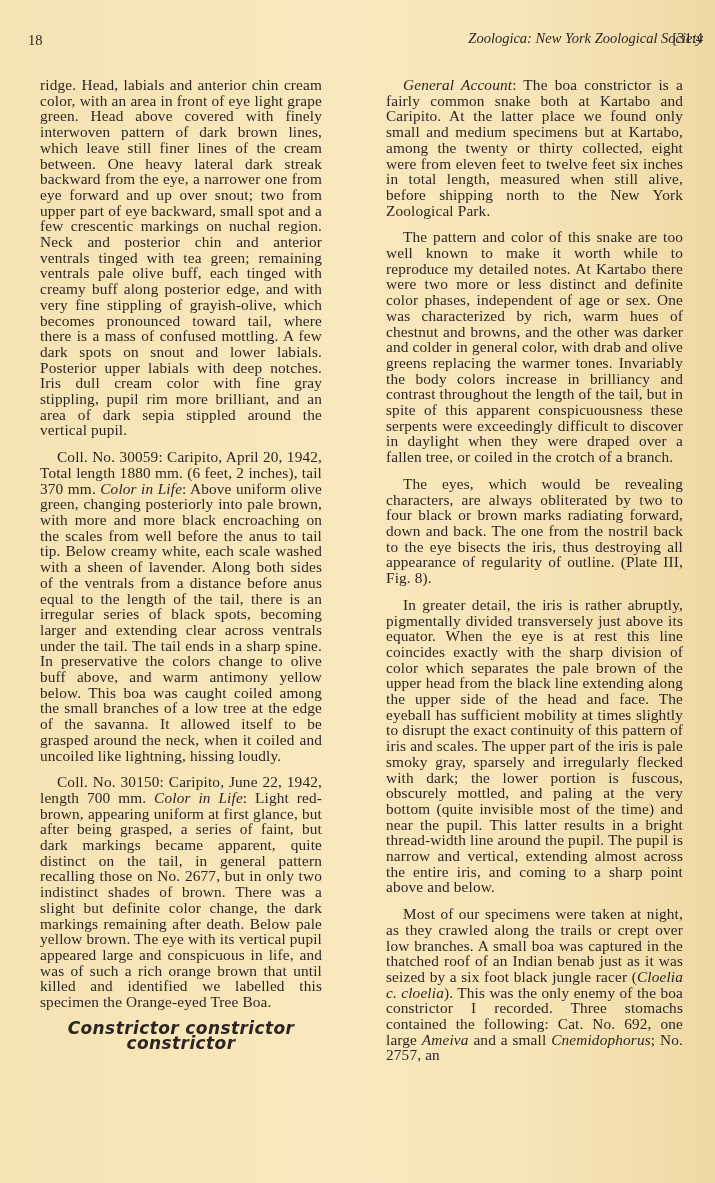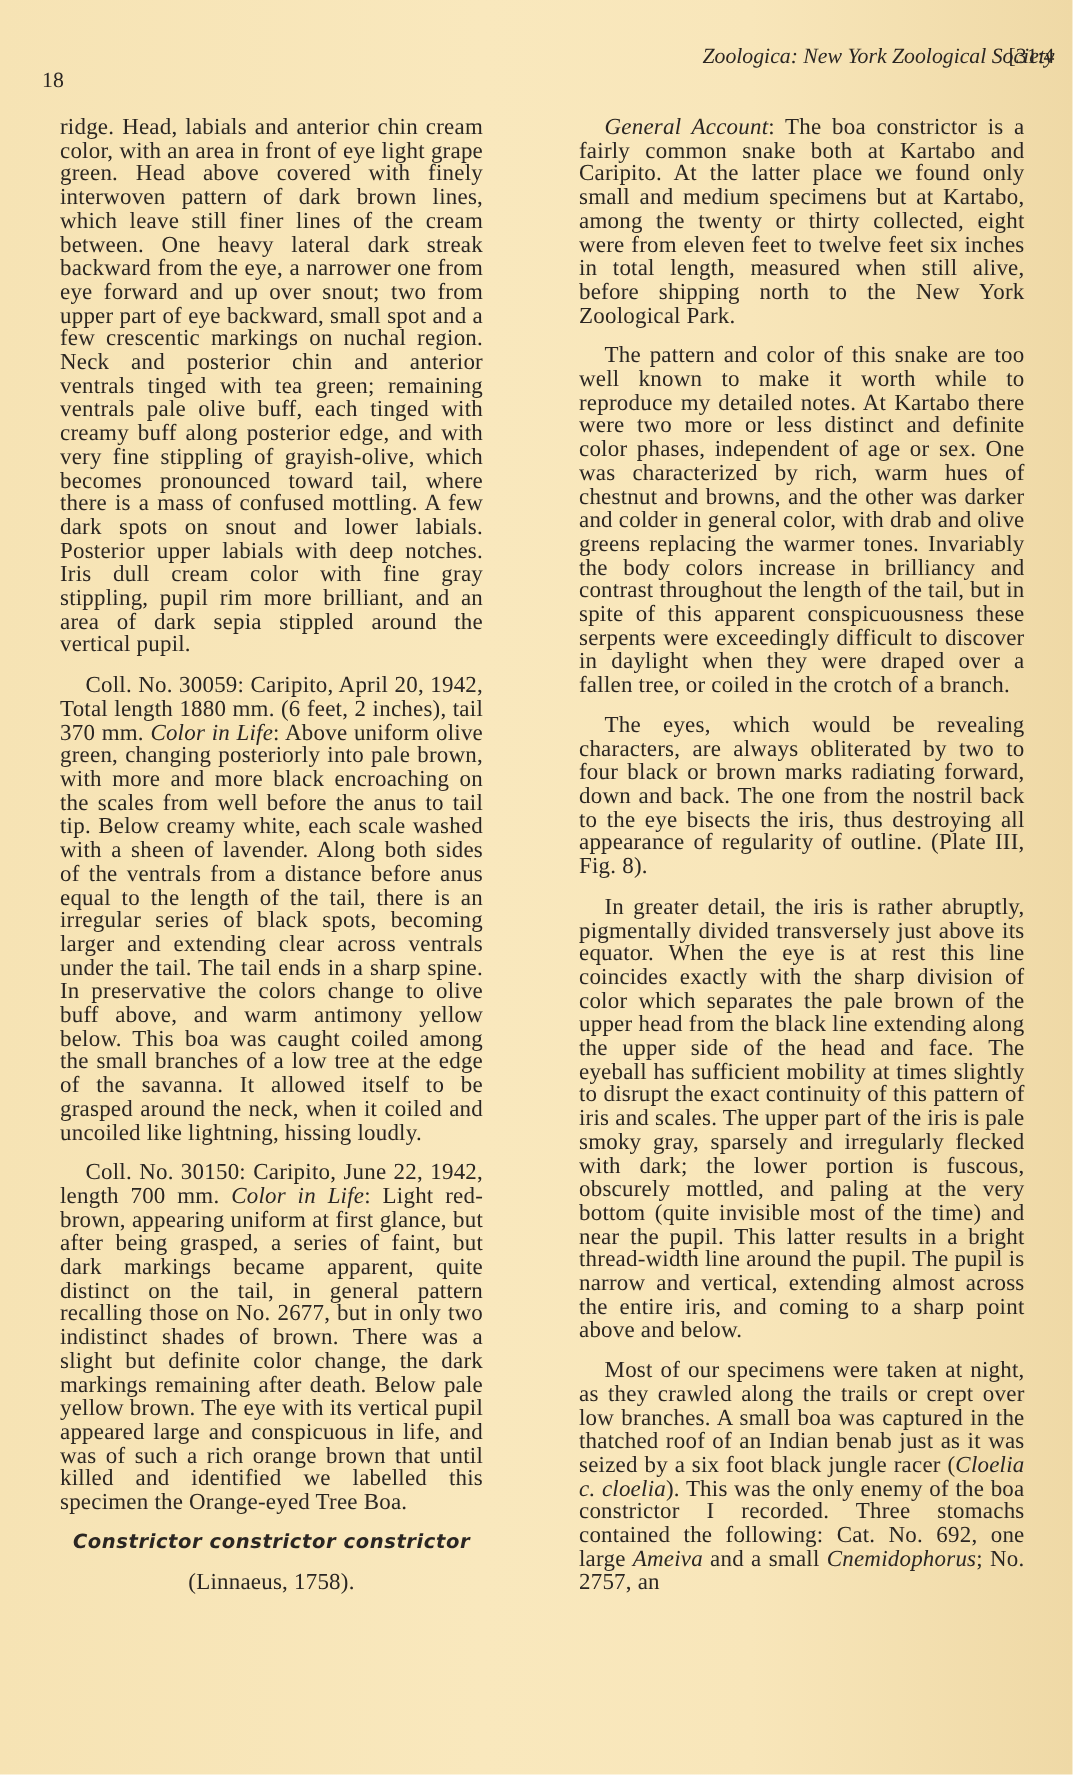--- a/index.html
+++ b/index.html
@@ -8,58 +8,57 @@
       background: linear-gradient(90deg, #f6e3b4 0%, #f9e8bd 45%, #f8e6ba 70%, #efd9a6 100%);
       font-family: "DejaVu Serif", serif;
       color: #2b2622;
       position: relative;
     }
     .page { position: absolute; left: 0; top: 0; width: 715px; height: 1183px; }
     .header {
       position: absolute; top: 30px; left: 28px; right: 12px; height: 20px;
       font-family: "Liberation Serif", serif; font-size: 14.5px;
     }
-    .header .pnum { position: absolute; left: 0; top: 16px; }
+    .header .pnum { position: absolute; left: 0; top: 2px; }
     .header .journal { position: absolute; left: 0; right: 0; text-align: right; font-style: italic; top: 0; }
     .header .vol { position: absolute; right: 0; top: 0; }
     .col {
       position: absolute; top: 66px;
       font-family: "Liberation Serif", serif;
       font-size: 15.3px; line-height: 15.7px;
       text-align: justify;
       letter-spacing: 0.15px;
     }
     .col.left { left: 29px; width: 304px; }
     .col.right { left: 375px; width: 319px; }
     .col p { margin: 11px; text-indent: 17px; }
     .col p.noindent { text-indent: 0; }
     .ital { font-style: italic; }
     .species-head {
       text-align: center; margin-top: 11px;
       font-family: "DejaVu Sans", sans-serif; font-weight: bold; font-style: italic;
-      font-size: 13px; letter-spacing: 0.4px; text-indent: 0;
+      font-size: 17px; letter-spacing: 0.4px; text-indent: 0;
     }
     .center { text-align: center; text-indent: 0 !important; }
   </style>
 </head>
 <body>
 
 <div class="page">
   <div class="header">
     <span class="pnum">18</span>
     <span class="journal">Zoologica: New York Zoological Society</span>
     <span class="vol">[31:4</span>
   </div>
 
   <div class="col left">
     <p class="noindent">ridge. Head, labials and anterior chin cream color, with an area in front of eye light grape green. Head above covered with finely interwoven pattern of dark brown lines, which leave still finer lines of the cream between. One heavy lateral dark streak backward from the eye, a narrower one from eye forward and up over snout; two from upper part of eye backward, small spot and a few crescentic markings on nuchal region. Neck and posterior chin and anterior ventrals tinged with tea green; remaining ventrals pale olive buff, each tinged with creamy buff along posterior edge, and with very fine stippling of grayish-olive, which becomes pronounced toward tail, where there is a mass of confused mottling. A few dark spots on snout and lower labials. Posterior upper labials with deep notches. Iris dull cream color with fine gray stippling, pupil rim more brilliant, and an area of dark sepia stippled around the vertical pupil.</p>
     <p><span>Coll. No. 30059: Caripito, April 20, 1942, Total length 1880 mm. (6 feet, 2 inches), tail 370 mm. </span><span class="ital">Color in Life</span><span>: Above uniform olive green, changing posteriorly into pale brown, with more and more black encroaching on the scales from well before the anus to tail tip. Below creamy white, each scale washed with a sheen of lavender. Along both sides of the ventrals from a distance before anus equal to the length of the tail, there is an irregular series of black spots, becoming larger and extending clear across ventrals under the tail. The tail ends in a sharp spine. In preservative the colors change to olive buff above, and warm antimony yellow below. This boa was caught coiled among the small branches of a low tree at the edge of the savanna. It allowed itself to be grasped around the neck, when it coiled and uncoiled like lightning, hissing loudly.</span></p>
     <p><span>Coll. No. 30150: Caripito, June 22, 1942, length 700 mm. </span><span class="ital">Color in Life</span><span>: Light red-brown, appearing uniform at first glance, but after being grasped, a series of faint, but dark markings became apparent, quite distinct on the tail, in general pattern recalling those on No. 2677, but in only two indistinct shades of brown. There was a slight but definite color change, the dark markings remaining after death. Below pale yellow brown. The eye with its vertical pupil appeared large and conspicuous in life, and was of such a rich orange brown that until killed and identified we labelled this specimen the Orange-eyed Tree Boa.</span></p>
     <div class="species-head">Constrictor constrictor constrictor</div>
-    <p class="center">(Linnaeus, 1758).</p>
   </div>
 
   <div class="col right">
     <p><span class="ital">General Account</span><span>: The boa constrictor is a fairly common snake both at Kartabo and Caripito. At the latter place we found only small and medium specimens but at Kartabo, among the twenty or thirty collected, eight were from eleven feet to twelve feet six inches in total length, measured when still alive, before shipping north to the New York Zoological Park.</span></p>
     <p>The pattern and color of this snake are too well known to make it worth while to reproduce my detailed notes. At Kartabo there were two more or less distinct and definite color phases, independent of age or sex. One was characterized by rich, warm hues of chestnut and browns, and the other was darker and colder in general color, with drab and olive greens replacing the warmer tones. Invariably the body colors increase in brilliancy and contrast throughout the length of the tail, but in spite of this apparent conspicuousness these serpents were exceedingly difficult to discover in daylight when they were draped over a fallen tree, or coiled in the crotch of a branch.</p>
     <p>The eyes, which would be revealing characters, are always obliterated by two to four black or brown marks radiating forward, down and back. The one from the nostril back to the eye bisects the iris, thus destroying all appearance of regularity of outline. (Plate III, Fig. 8).</p>
     <p>In greater detail, the iris is rather abruptly, pigmentally divided transversely just above its equator. When the eye is at rest this line coincides exactly with the sharp division of color which separates the pale brown of the upper head from the black line extending along the upper side of the head and face. The eyeball has sufficient mobility at times slightly to disrupt the exact continuity of this pattern of iris and scales. The upper part of the iris is pale smoky gray, sparsely and irregularly flecked with dark; the lower portion is fuscous, obscurely mottled, and paling at the very bottom (quite invisible most of the time) and near the pupil. This latter results in a bright thread-width line around the pupil. The pupil is narrow and vertical, extending almost across the entire iris, and coming to a sharp point above and below.</p>
     <p><span>Most of our specimens were taken at night, as they crawled along the trails or crept over low branches. A small boa was captured in the thatched roof of an Indian benab just as it was seized by a six foot black jungle racer (</span><span class="ital">Cloelia c. cloelia</span><span>). This was the only enemy of the boa constrictor I recorded. Three stomachs contained the following: Cat. No. 692, one large </span><span class="ital">Ameiva</span><span> and a small </span><span class="ital">Cnemidophorus</span><span>; No. 2757, an</span></p>
   </div>
 </div>

